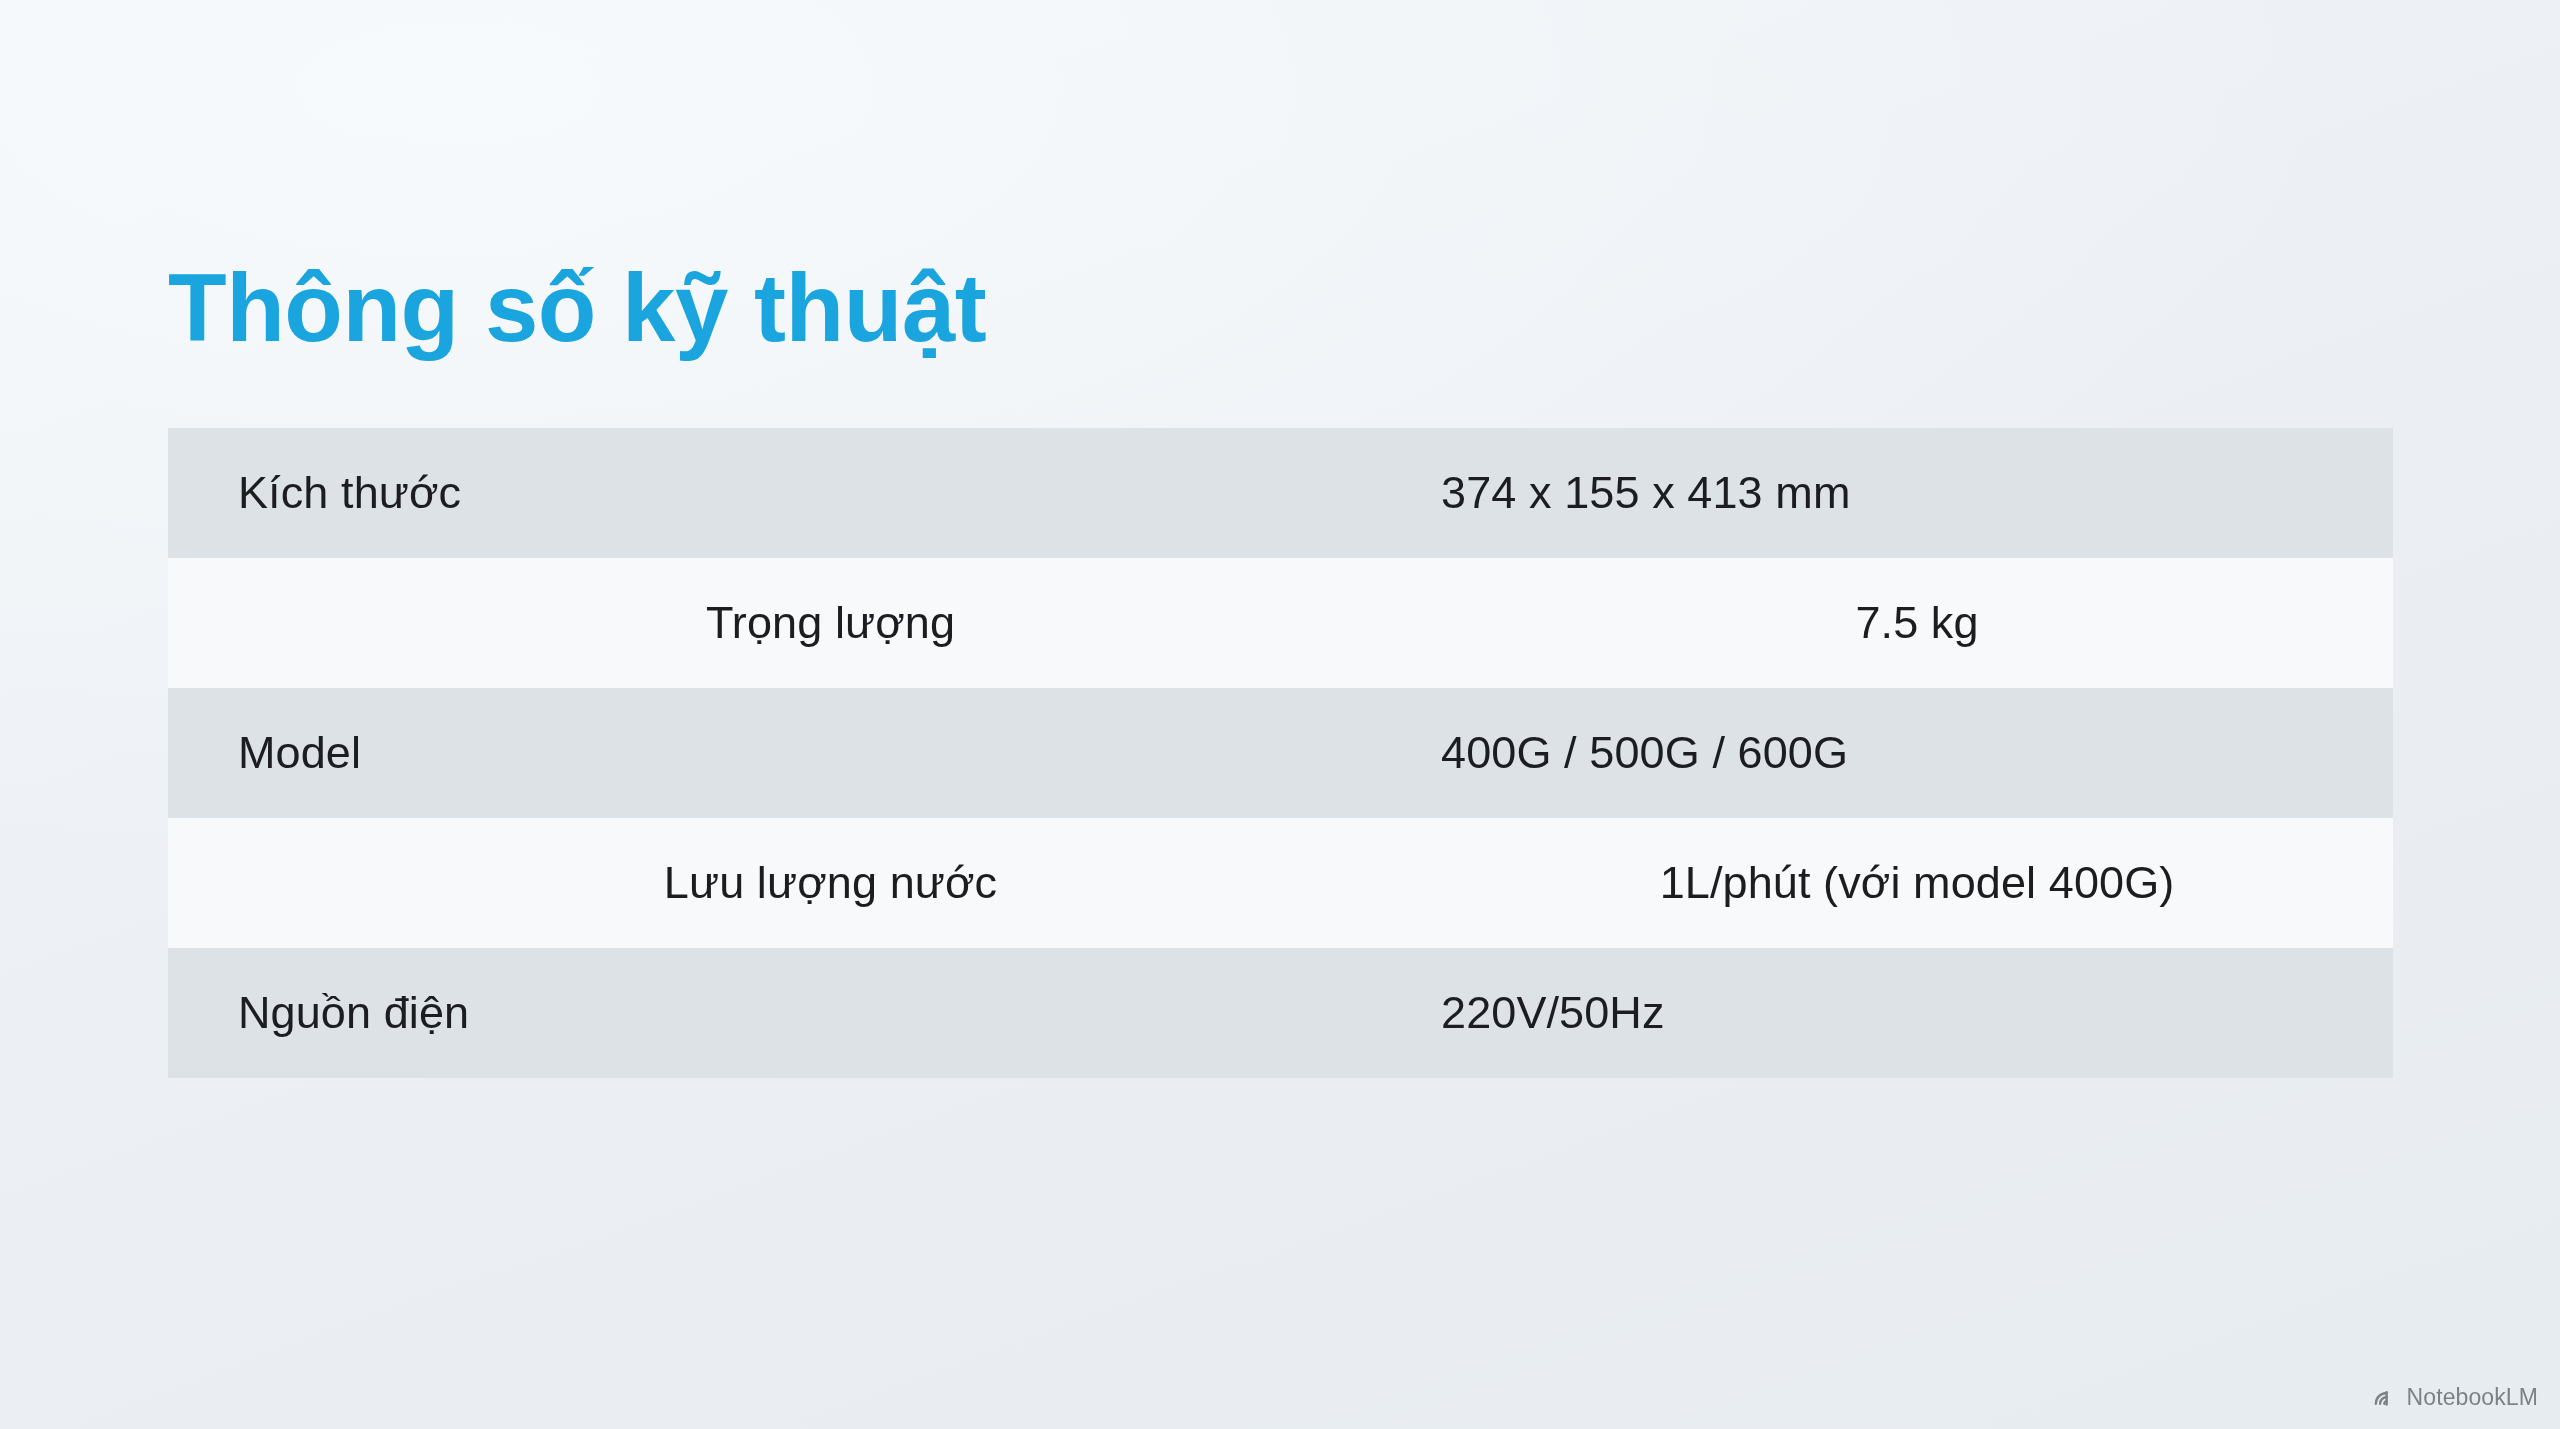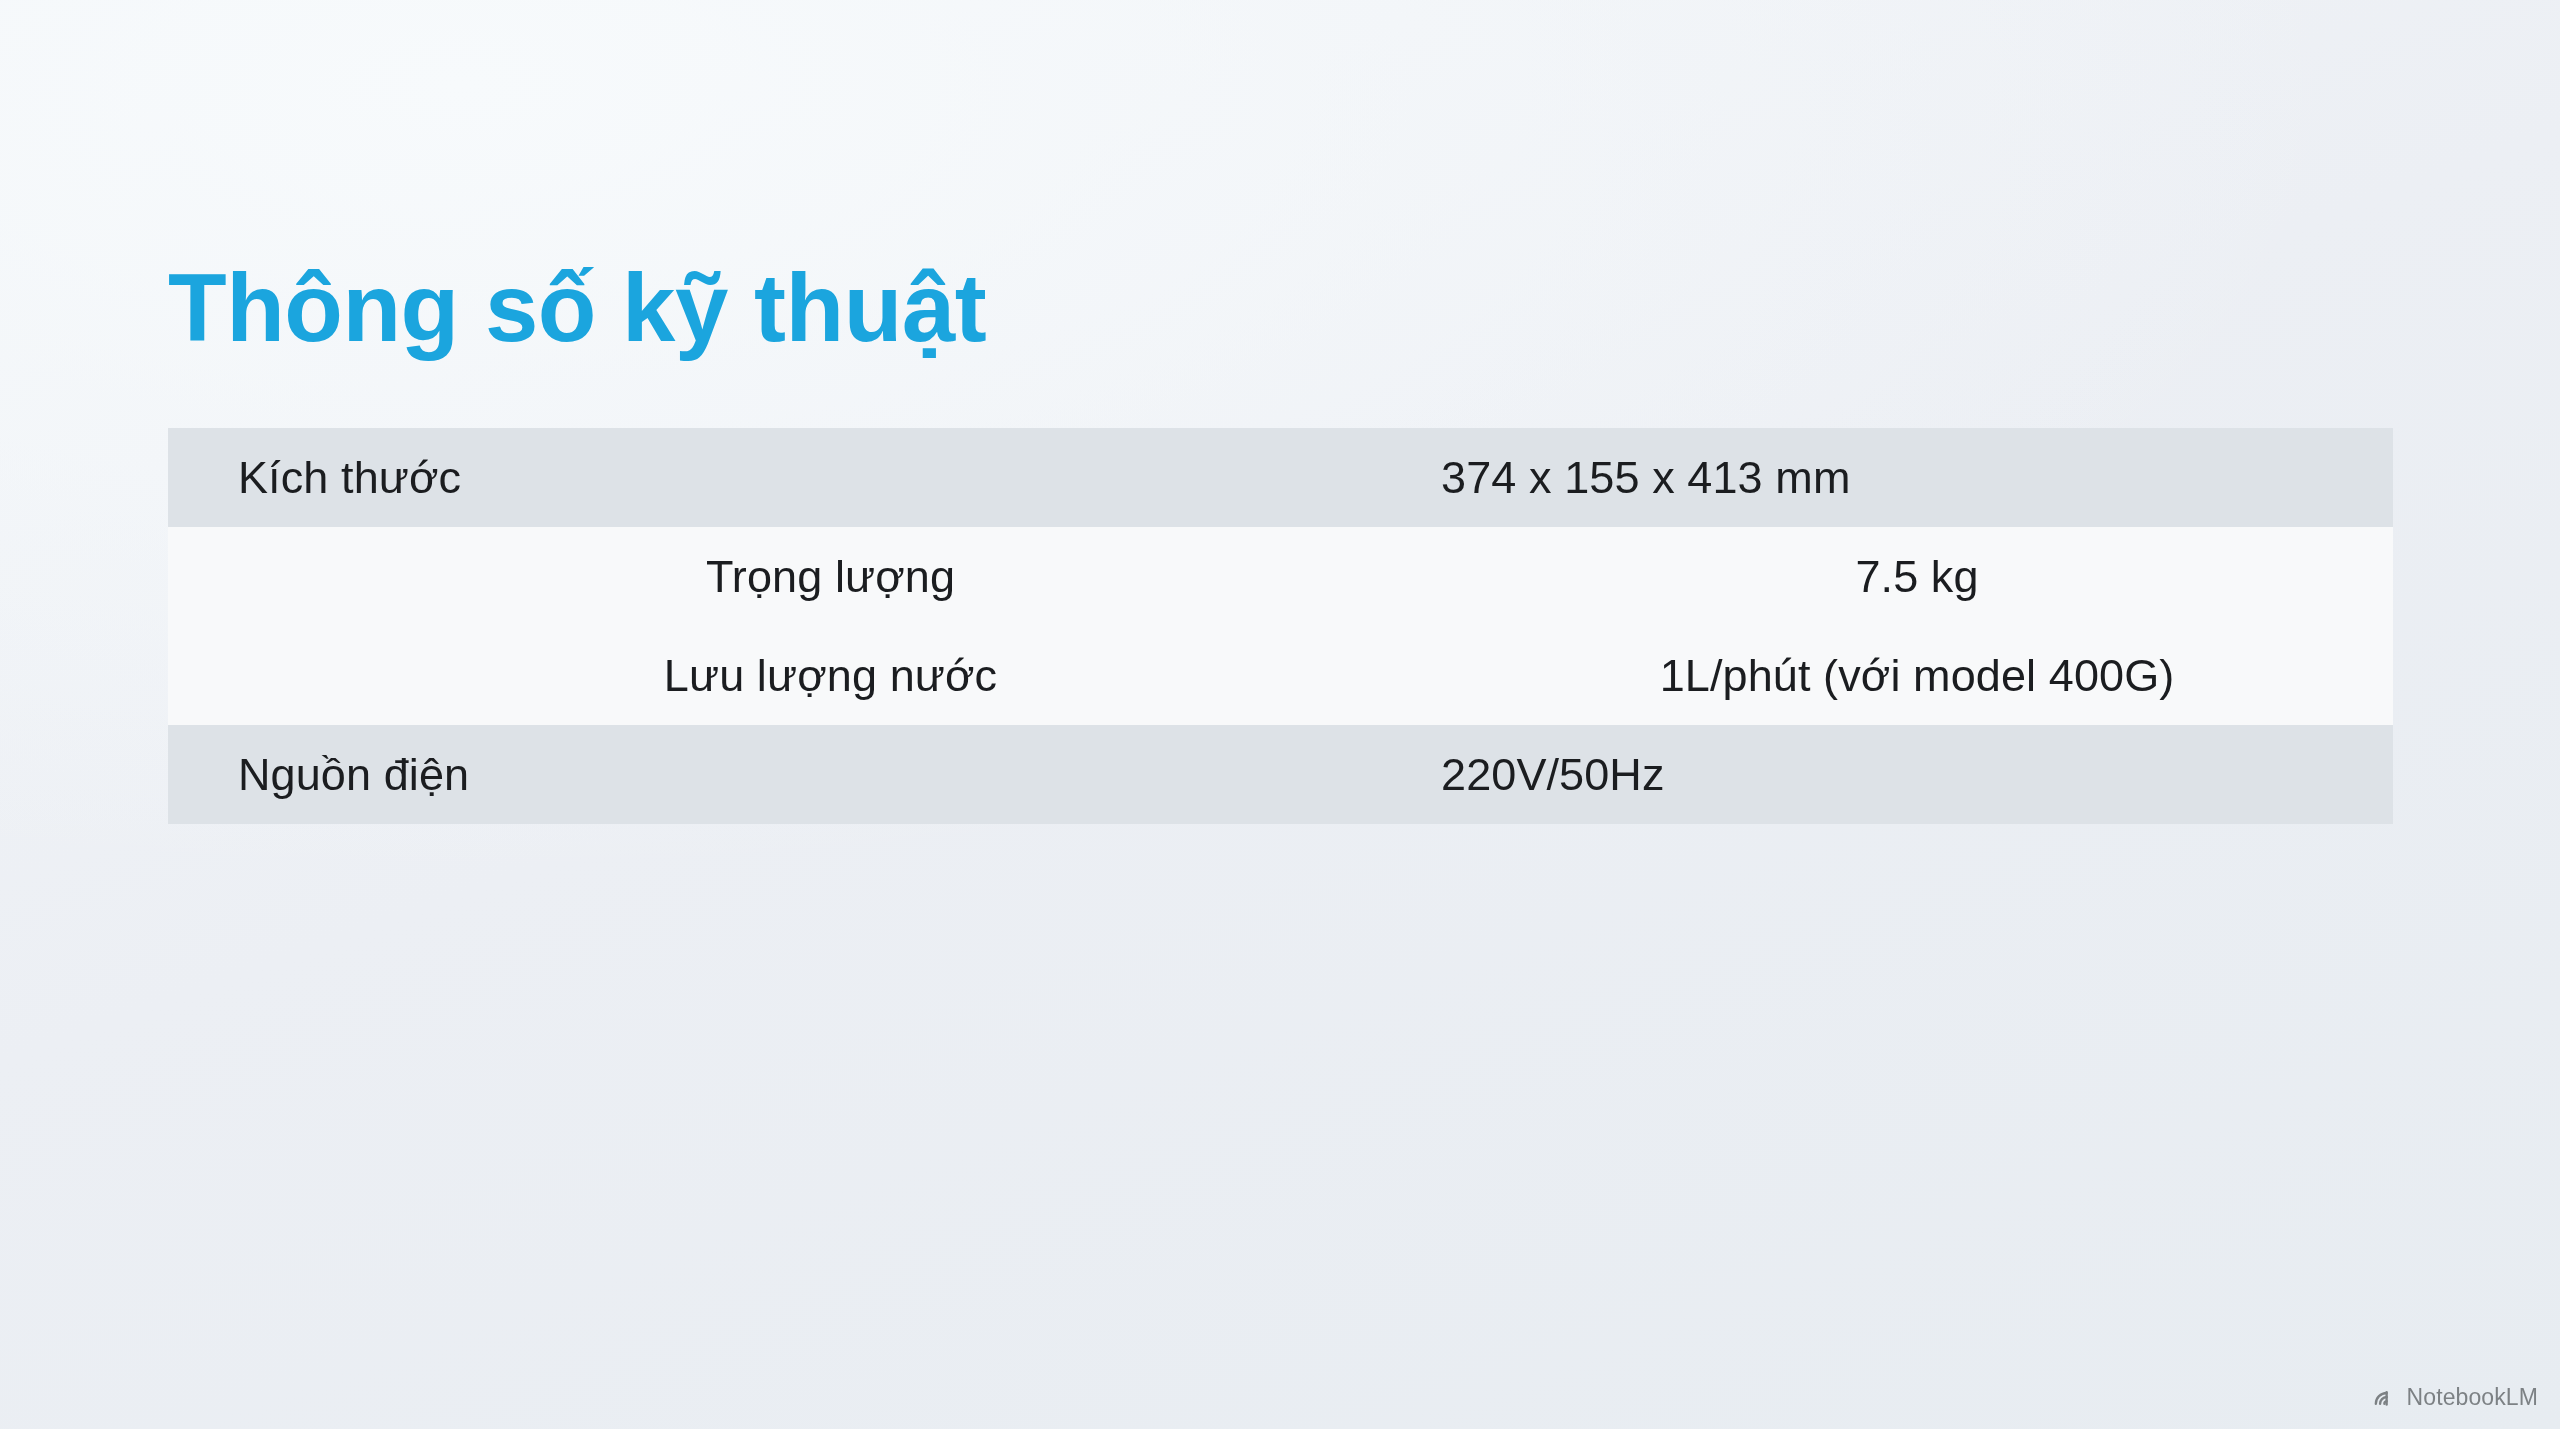--- a/index.html
+++ b/index.html
@@ -41,21 +41,21 @@
   
   .spec-table {
     position: absolute;
     left: 168px;
     top: 428px;
     width: 2225px;
     border-collapse: collapse;
     table-layout: fixed;
   }
   .spec-table tr {
-    height: 99px;
+    height: 130px;
   }
   .spec-table tr.row-shaded  { background: #dde2e7; }
   .spec-table tr.row-plain   { background: #f8f9fa; text-align: center; }
 
   .spec-table td {
     padding: 0;
     vertical-align: middle;
     color: #1b1d20;
     font-size: 45px;
     font-weight: 400;
@@ -106,20 +106,24 @@
       <tr class="row-shaded">
         <td class="cell-label">Kích thước</td>
         <td class="cell-value">374 x 155 x 413 mm</td>
       </tr>
 
       <tr class="row-plain">
         <td class="cell-label">Trọng lượng</td>
         <td class="cell-value">7.5 kg</td>
       </tr>
 
+      <tr class="row-shaded">
+        <td class="cell-label">Model</td>
+        <td class="cell-value">400G / 500G / 600G</td>
+      </tr>
 
       <tr class="row-plain">
         <td class="cell-label">Lưu lượng nước</td>
         <td class="cell-value">1L/phút (với model 400G)</td>
       </tr>
 
       <tr class="row-shaded">
         <td class="cell-label">Nguồn điện</td>
         <td class="cell-value">220V/50Hz</td>
       </tr>

